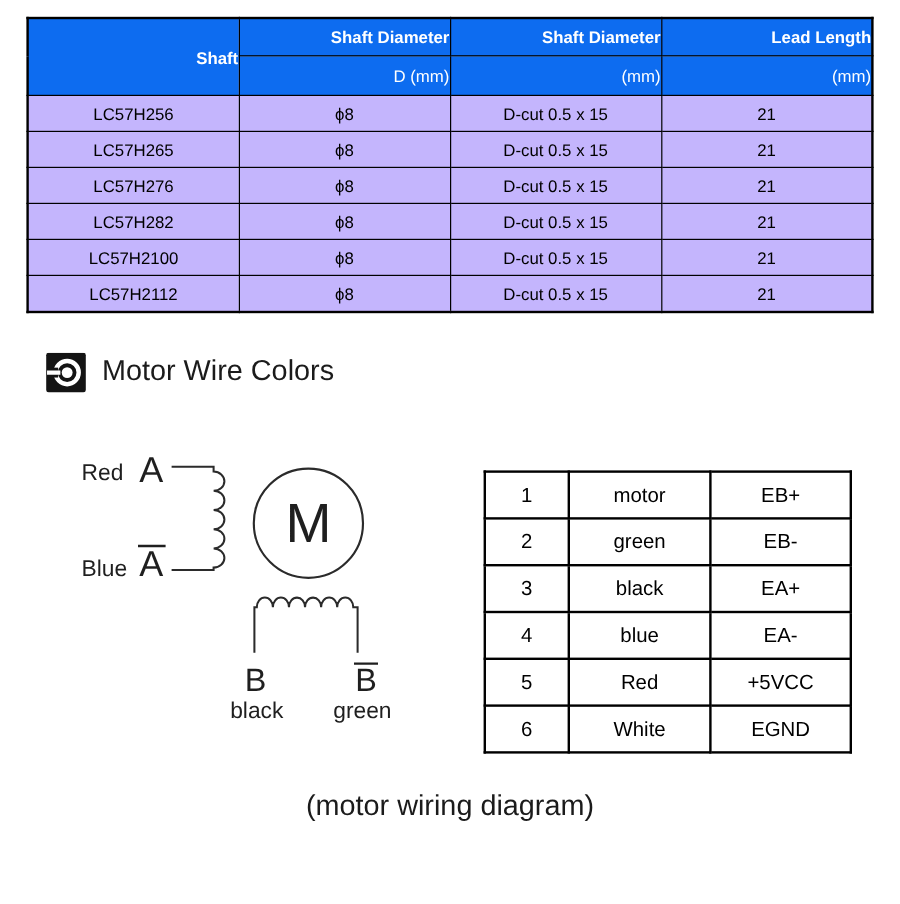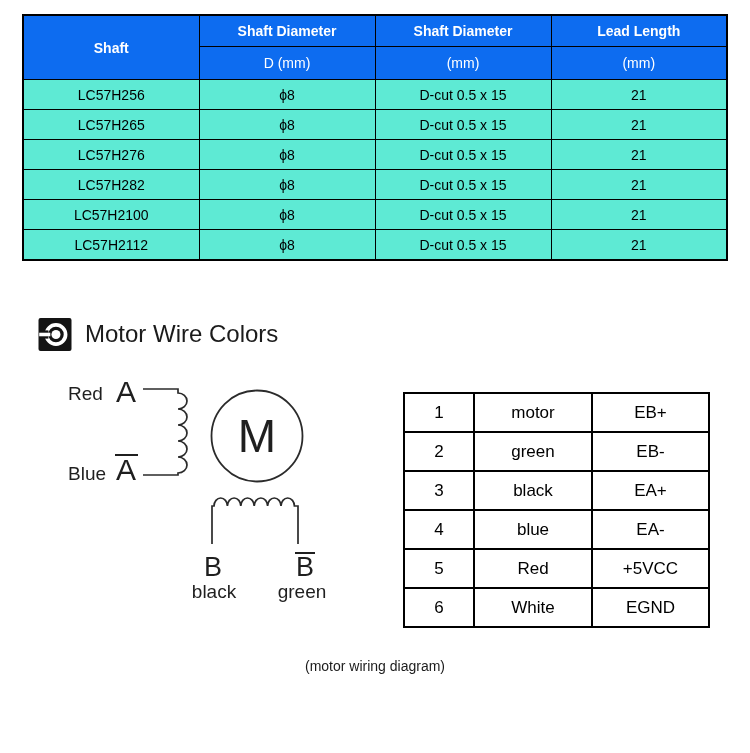--- a/index.html
+++ b/index.html
@@ -3,41 +3,41 @@
 <meta charset="utf-8">
 <style>
   html,body { margin:0; padding:0; background:#ffffff; }
   body { font-family:"Liberation Sans","DejaVu Sans",sans-serif; }
   .page { position:relative; width:750px; height:753px; background:#fff; overflow:hidden; }
 
   
   table.spec { position:absolute; left:22px; top:14px; width:706px;
                border-collapse:collapse; table-layout:fixed; border:2px solid #000; }
   table.spec th, table.spec td { border:1.5px solid #000; padding:0; text-align:center; vertical-align:middle; }
-  table.spec thead th { background:var(--blue,#0d6cf0); color:#fff; font-size:14px; font-weight:700; height:30px; }
+  table.spec thead th { background:var(--blue,#0d6cf0); color:#fff; font-size:14px; font-weight:700; height:30px;text-align:right; }
   table.spec thead th.sub { font-weight:400; height:32px; }
-  table.spec tbody td { font-size:14px; color:#000; height:29px; background:#5eead4; }
+  table.spec tbody td { font-size:14px; color:#000; height:29px; background:#c4b5fd; }
 
   
   .section-head { position:absolute; display:flex; align-items:flex-start; gap:13px; color:#1b1b1b; }
   .section-head .txt { font-size:24px; line-height:30px; margin-top:1px; white-space:nowrap; }
   .marker { flex:0 0 auto; }
 
   
   table.encoder { position:absolute; left:403px; top:392px; border-collapse:collapse; table-layout:fixed; }
   table.encoder td { border:2px solid #000; font-size:17px; color:#000; text-align:center;
                      vertical-align:middle; height:37px; padding:0; background:#fff; }
 
   
   .diagram { position:absolute; left:40px; top:372px; }
   .diagram text { fill:#1f1f1f; }
 
   
   .caption { position:absolute; left:0; width:750px; top:658px; text-align:center;
-             font-size:14px; color:#1b1b1b; }
+             font-size:24px; color:#1b1b1b; }
 </style>
 </head>
 <body>
 
 <div class="page">
 
   <table class="spec">
     <colgroup>
       <col style="width:25%">
         <col style="width:25%">
@@ -90,21 +90,21 @@
         </tr>
         <tr>
           <td>LC57H2112</td>
           <td>ϕ8</td>
           <td>D-cut 0.5 x 15</td>
           <td>21</td>
         </tr>
       </tbody>
   </table>
 
-  <div class="section-head" style="left:38px; top:318px;">
+  <div class="section-head" style="left:38px; top:294px;">
     <svg class="marker" width="34" height="33" viewBox="0 0 24 24">
       <rect x="0" y="0" width="24" height="24" rx="1.5" fill="#141414"></rect>
       <circle cx="12.7" cy="12" r="7" fill="none" stroke="#fff" stroke-width="2.7"></circle>
       <rect x="1" y="9" width="6.2" height="6" fill="#141414"></rect>
       <line x1="0.5" y1="12" x2="8.6" y2="12" stroke="#fff" stroke-width="2.6"></line>
       <circle cx="12.7" cy="12" r="3.3" fill="#fff"></circle>
     </svg>
     <div class="txt">Motor Wire Colors</div>
   </div>
 

